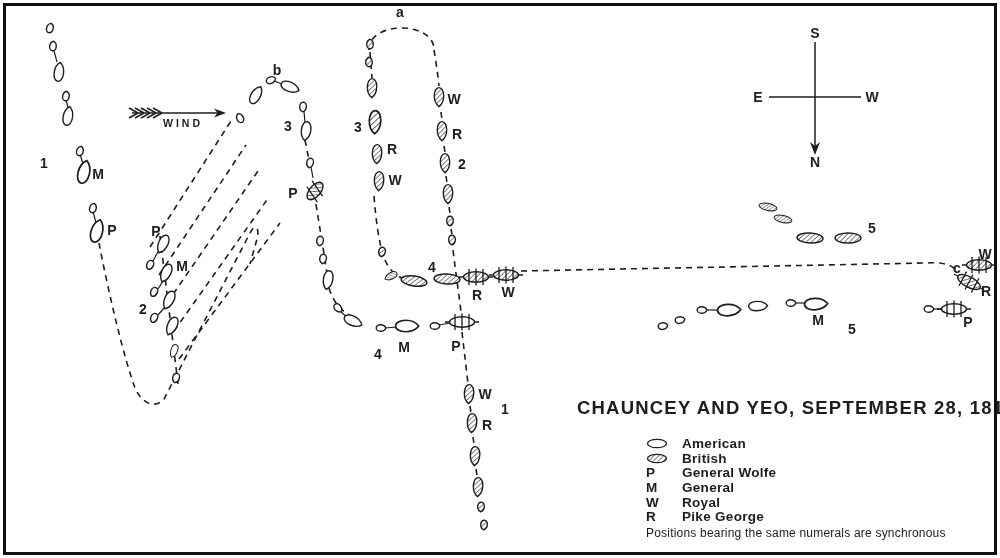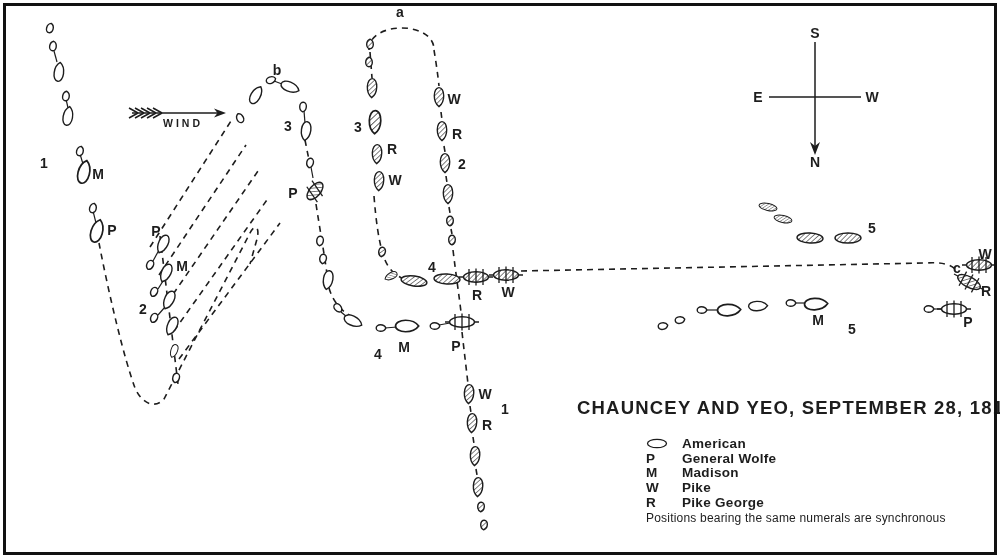--- a/index.html
+++ b/index.html
@@ -385,35 +385,43 @@
     <div class="lrow">
       <span class="lsym">
           <svg width="24" height="11">
             <ellipse cx="11" cy="5.5" rx="9.5" ry="4.2" fill="#ffffff" stroke="#1d1d1d" stroke-width="1.3"></ellipse>
           </svg>
         </span>
       <span class="ltxt">American</span>
     </div>
     <div class="lrow">
       <span class="lsym">
+          <svg width="24" height="11">
+            <ellipse cx="11" cy="5.5" rx="9.5" ry="4.2" fill="url(#hatch)" stroke="#1d1d1d" stroke-width="1.3"></ellipse>
+          </svg>
+        </span>
+      <span class="ltxt">British</span>
+    </div>
+    <div class="lrow">
+      <span class="lsym">
           <span class="lkey">P</span>
         </span>
       <span class="ltxt">General Wolfe</span>
     </div>
     <div class="lrow">
       <span class="lsym">
           <span class="lkey">M</span>
         </span>
-      <span class="ltxt">Madison</span>
+      <span class="ltxt">General</span>
     </div>
     <div class="lrow">
       <span class="lsym">
           <span class="lkey">W</span>
         </span>
-      <span class="ltxt">Pike</span>
+      <span class="ltxt">Royal</span>
     </div>
     <div class="lrow">
       <span class="lsym">
           <span class="lkey">R</span>
         </span>
       <span class="ltxt">Pike George</span>
     </div>
     <div class="lnote">Positions bearing the same numerals are synchronous</div>
   </div>
 

